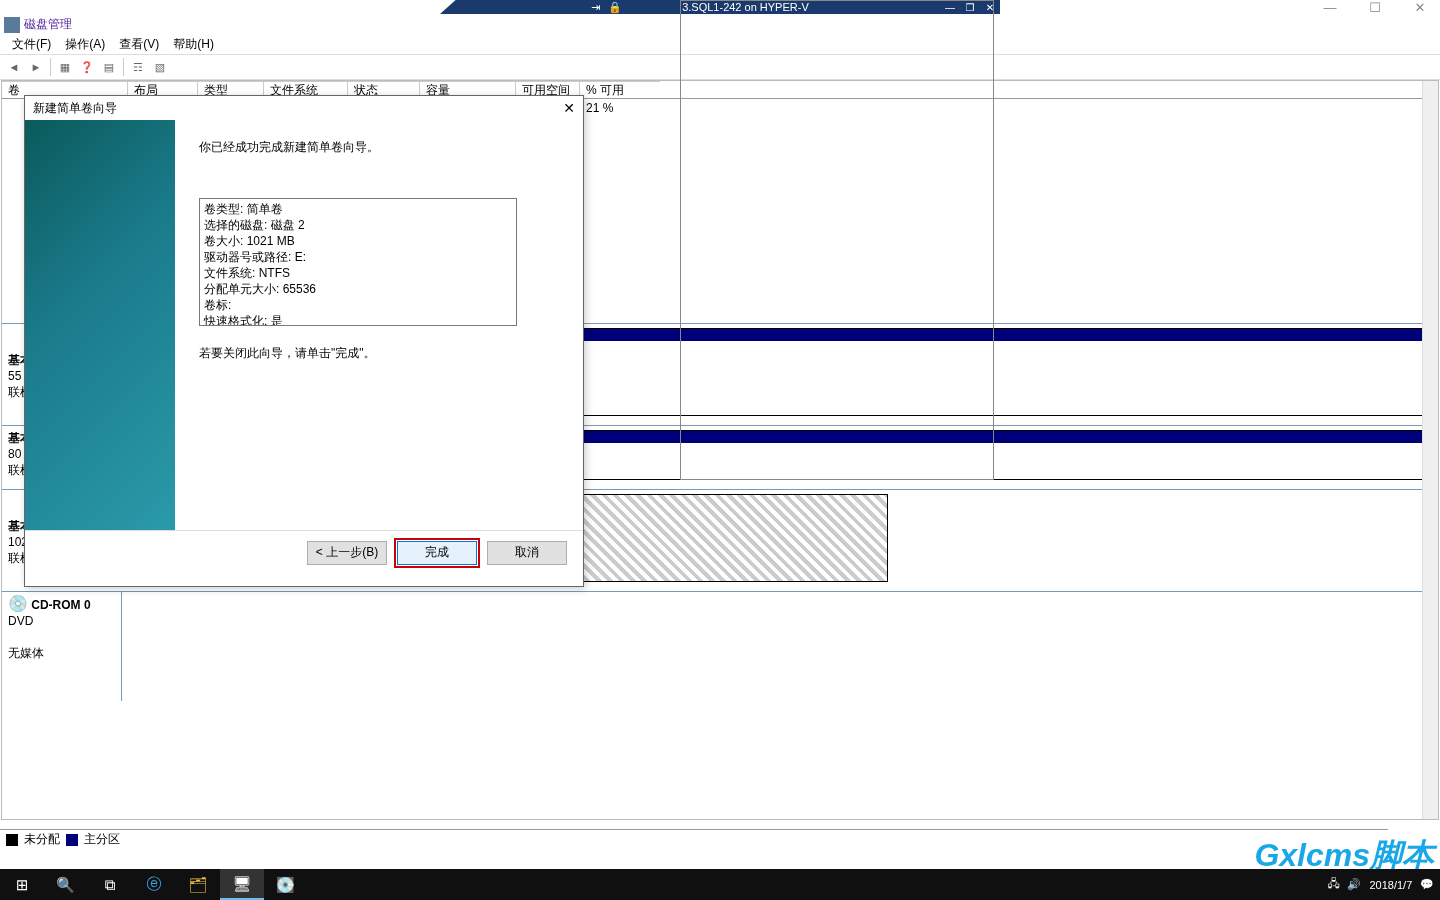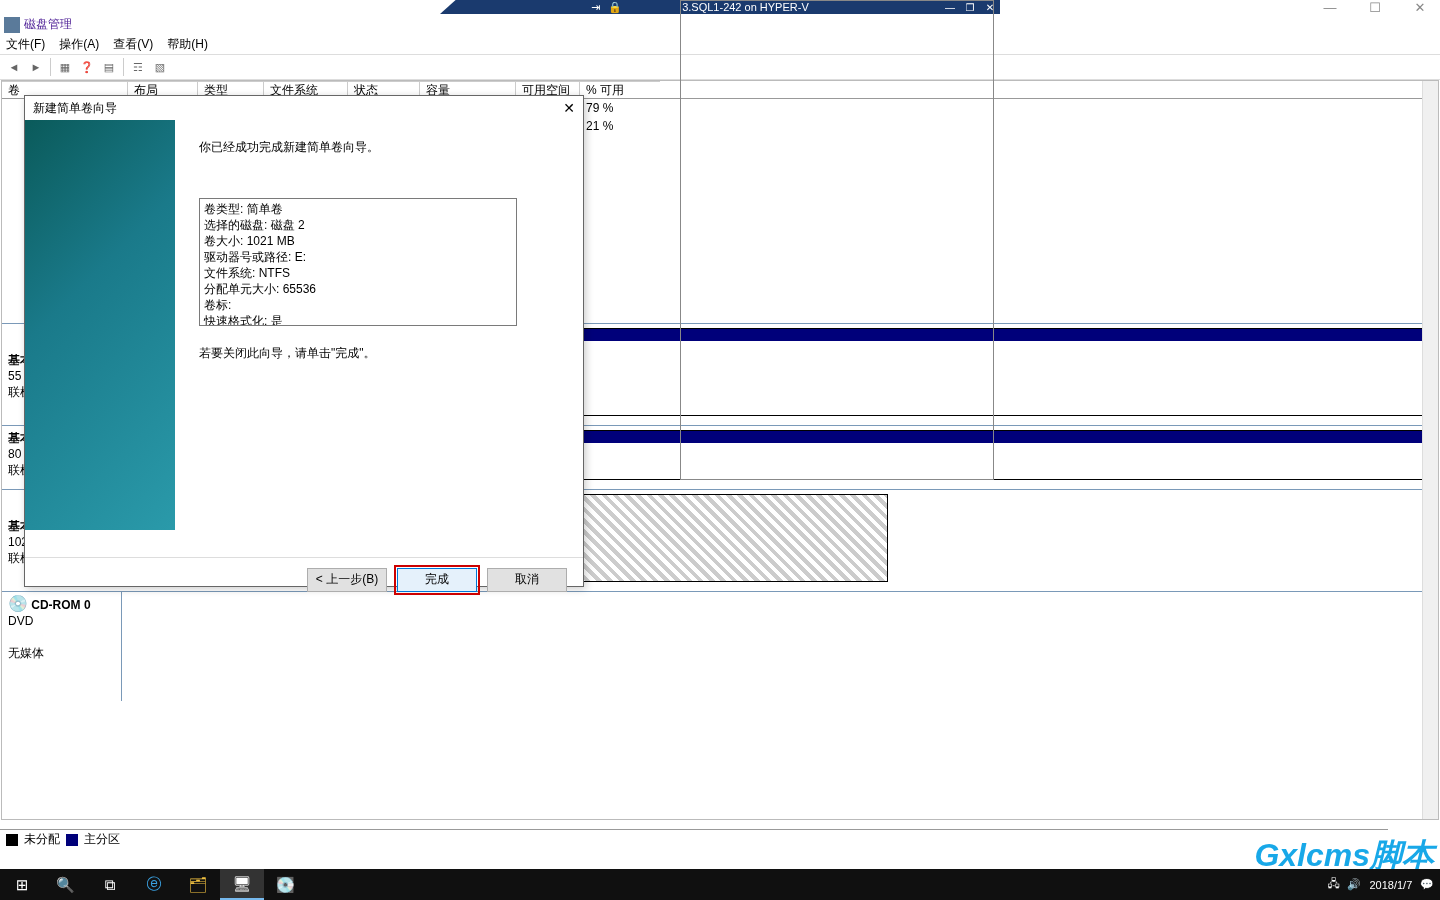--- a/index.html
+++ b/index.html
@@ -12,21 +12,21 @@
 .hv-controls { position: absolute; right: 440px; top: 0; display: flex; gap: 0; }
 .hv-controls span { width: 20px; height: 14px; background: #1a3a6e; color: #fff; display: flex; align-items: center; justify-content: center; font-size: 10px; }
 .win-outer-controls { position: absolute; right: 5px; top: 0; display: flex; gap: 15px; color: #888; font-size: 13px; }
 .win-outer-controls span { width: 30px; text-align: center; }
 
 
 .dm-titlebar { height: 21px; background: #fff; border-bottom: 0; display: flex; align-items: center; padding-left: 4px; color: #4c1d95; font-size: 12px; }
 .dm-titlebar-icon { width: 16px; height: 16px; margin-right: 4px; background: #5a7a9a; display: inline-block; }
 
 
-.menubar { height: 19px; background: #fff; display: flex; align-items: center; gap: 2px; color: #000; font-size: 12px; }
+.menubar { height: 19px; background: #fff; display: flex; align-items: center; padding-left: 6px; gap: 2px; color: #000; font-size: 12px; }
 .menubar span { padding: 2px 6px; }
 
 
 .toolbar { height: 26px; background: #fff; border-top: 1px solid #ddd; border-bottom: 1px solid #ddd; display: flex; align-items: center; padding-left: 4px; gap: 2px; }
 .toolbar .tb-btn { width: 20px; height: 20px; border: 1px solid transparent; display: flex; align-items: center; justify-content: center; font-size: 11px; color: #666; }
 .toolbar .tb-sep { width: 1px; height: 18px; background: #ccc; margin: 0 2px; }
 
 
 .vol-header { height: 18px; background: #fff; display: flex; border-bottom: 1px solid #999; }
 .vol-header .col { border-right: 1px solid #ccc; border-top: 1px solid #ccc; padding: 2px 6px; font-size: 12px; color: #000; display: flex; align-items: center; }
@@ -52,21 +52,21 @@
 .legend .sw { width: 12px; height: 12px; display: inline-block; }
 
 
 .wizard { position: absolute; left: 24px; top: 95px; width: 560px; height: 492px; background: #fff; border: 1px solid #666; box-shadow: 2px 2px 8px rgba(0,0,0,0.2); z-index: 100; }
 .wizard-title { height: 24px; display: flex; align-items: center; justify-content: space-between; padding: 0 8px; font-size: 12px; color: #000; }
 .wizard-body { display: flex; height: 410px; }
 .wizard-sidebar { width: 150px; background: linear-gradient(135deg, #0a5a5a 0%, #1a7a8a 40%, #2a9aaa 100%); }
 .wizard-content { flex: 1; padding: 18px 24px 6px 24px; font-size: 12px; line-height: 18px; }
 .wizard-content h2 { font-size: 15px; font-weight: normal; margin-bottom: 50px; }
 .settings-box { width: 318px; height: 128px; border: 1px solid #7a7a7a; background: #fff; margin-top: 4px; overflow-y: scroll; padding: 2px 4px; line-height: 16px; }
-.wizard-buttons { height: 44px; border-top: 1px solid #ddd; display: flex; align-items: center; justify-content: flex-end; gap: 10px; padding-right: 16px; margin-top: 27px; }
+.wizard-buttons { height: 44px; border-top: 1px solid #ddd; display: flex; align-items: center; justify-content: flex-end; gap: 10px; padding-right: 16px; }
 .wizard-buttons button { width: 80px; height: 24px; background: #e1e1e1; border: 1px solid #adadad; font-size: 12px; cursor: pointer; }
 .wizard-buttons button.highlight { outline: 2px solid #c00; outline-offset: 1px; background: #e5f1fb; border-color: #0078d7; }
 
 
 .overlay-box { position: absolute; left: 680px; top: 0; width: 314px; height: 480px; border: 1px solid #888; background: transparent; z-index: 50; pointer-events: none; }
 
 
 .watermark { position: absolute; right: 0; bottom: 18px; font-size: 32px; font-weight: bold; font-style: italic; color: #18a8e8; text-shadow: 1px 1px 0 #fff; padding: 4px 6px; }
 
 
@@ -134,27 +134,20 @@
     <div class="col" style="width:70px">布局</div>
     <div class="col" style="width:66px">类型</div>
     <div class="col" style="width:84px">文件系统</div>
     <div class="col" style="width:72px">状态</div>
     <div class="col" style="width:96px">容量</div>
     <div class="col" style="width:64px">可用空间</div>
     <div class="col" style="width:80px;border-right:none">% 可用</div>
   </div>
 
   <div class="vol-rows">
-    <div class="row">
-      <span class="cell" style="width:8px">
-          <span class="disk-ico"></span>
-        </span>
-      <span class="cell" style="width:566px"></span>
-      <span class="cell">79 %</span>
-    </div>
     <div class="row">
       <span class="cell" style="width:8px">
           <span class="disk-ico"></span>
         </span>
       <span class="cell" style="width:566px"></span>
       <span class="cell">21 %</span>
     </div>
   </div>
 
   <div style="height:160px"></div>

